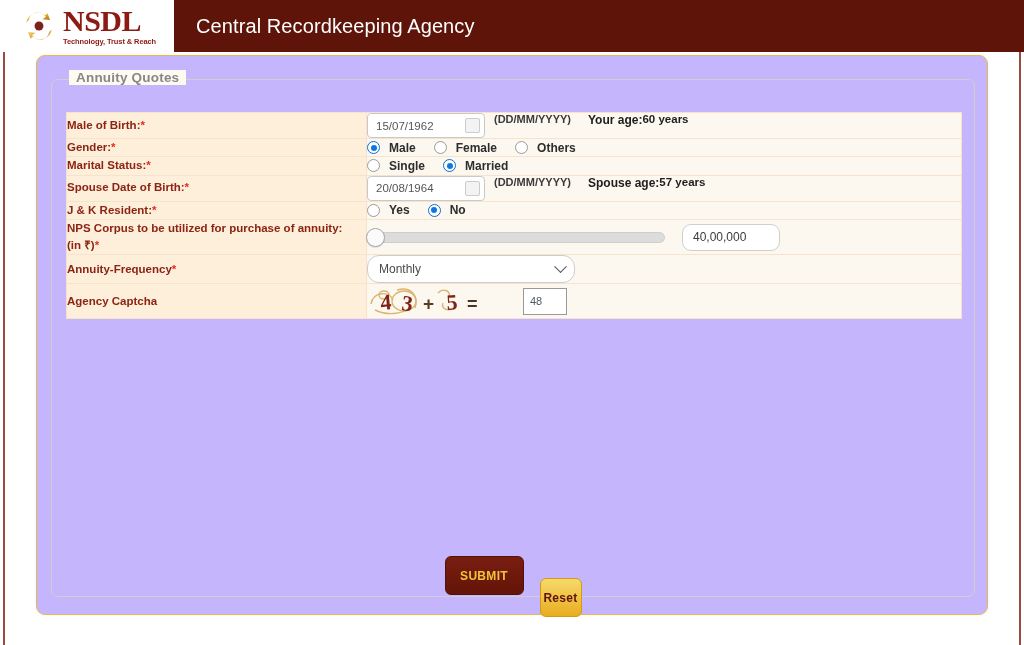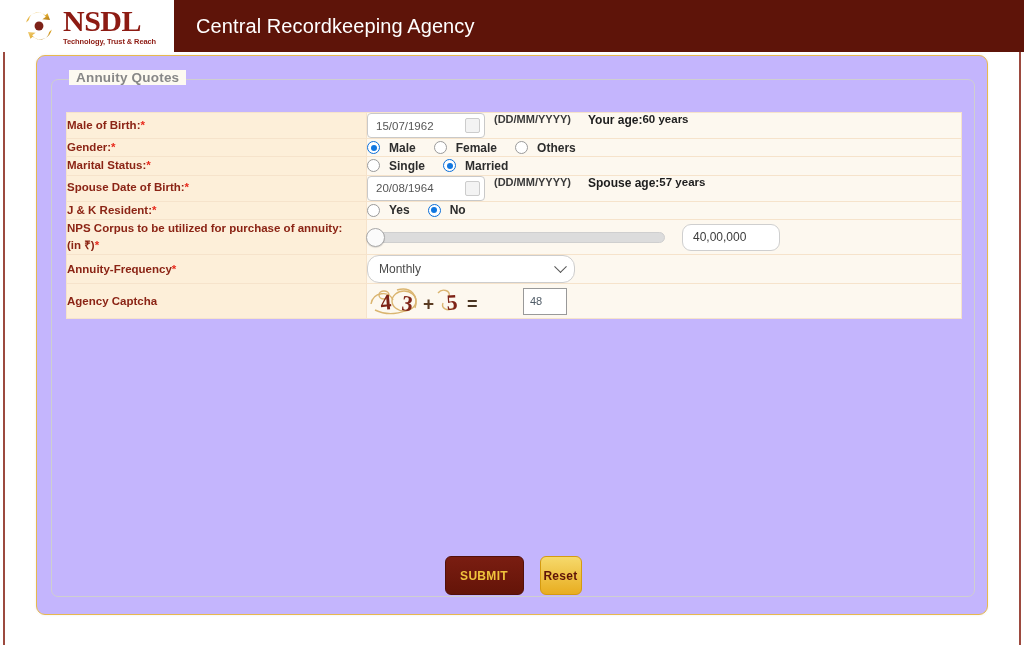--- a/index.html
+++ b/index.html
@@ -310,20 +310,21 @@
     width: 79px; height: 39px;
     background: linear-gradient(#7a1d11, #641408);
     color: #f0c33c;
     border: 1px solid #53110a;
   }
   #btn-reset {
     width: 42px; height: 39px;
     background: linear-gradient(#f6d96b, #e8ad20);
     color: #5e1409;
     border: 1px solid #d49b10;
+    margin-top: 22px;
   }
 </style>
 </head>
 <body>
 
 <div id="page">
 
   <div class="edge-line left"></div>
   <div class="edge-line right"></div>
 

